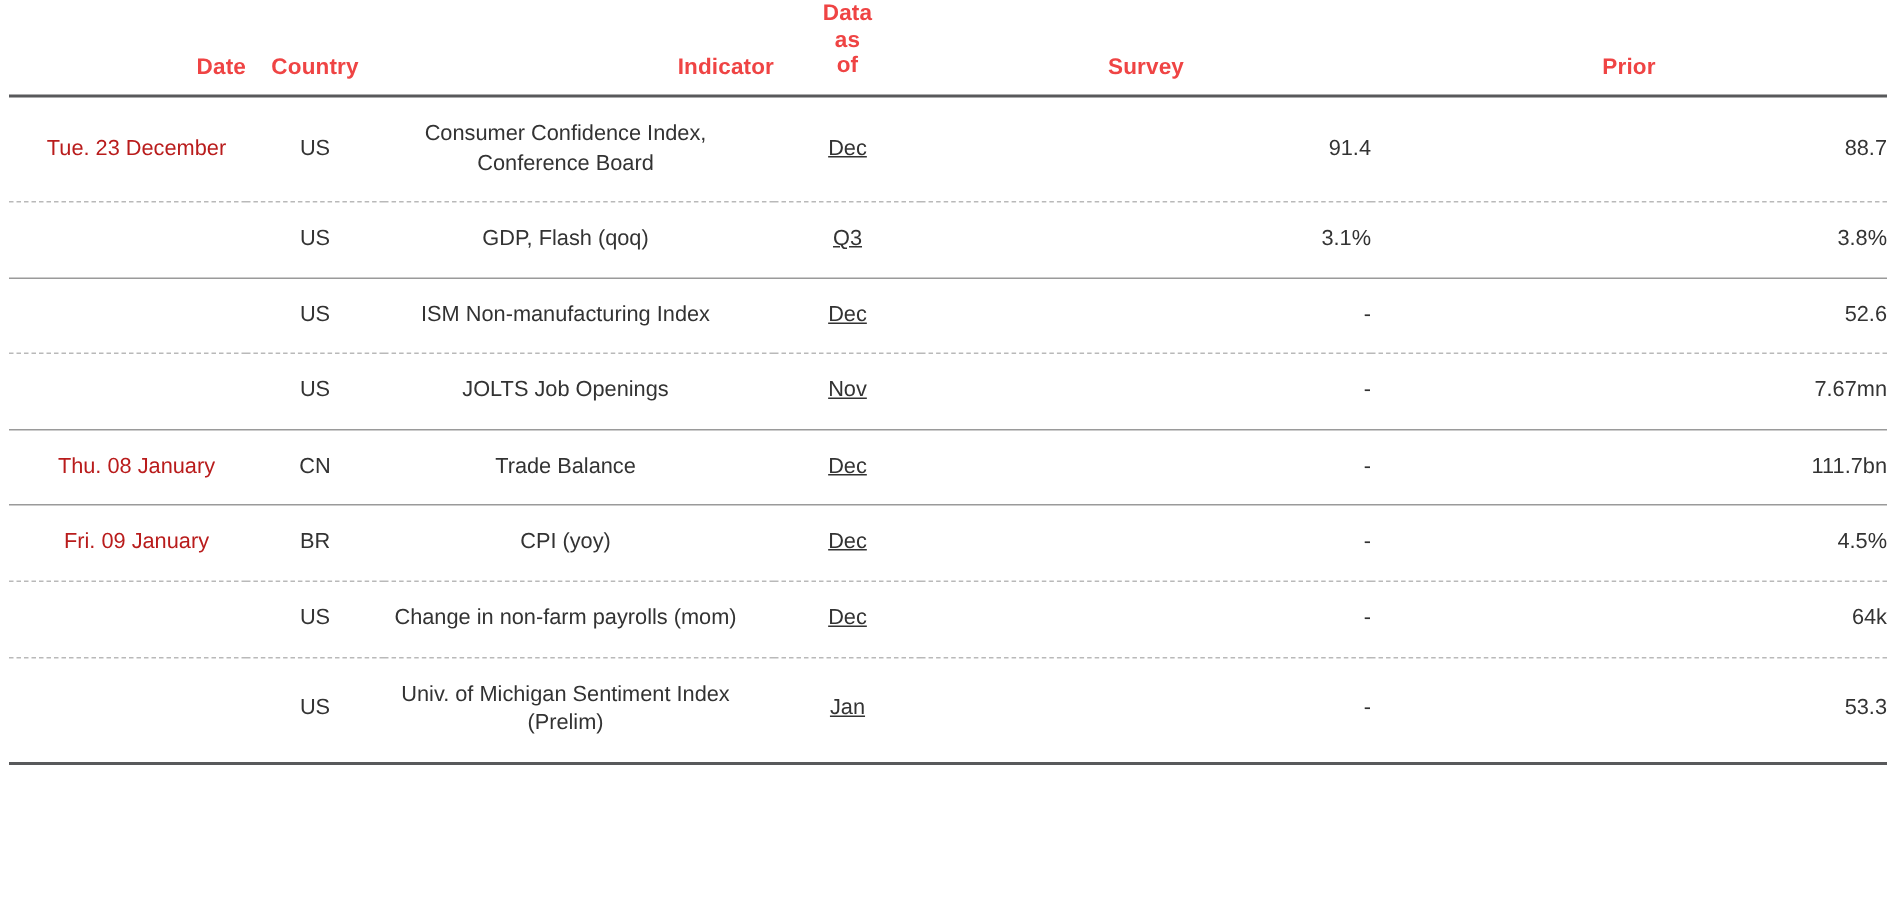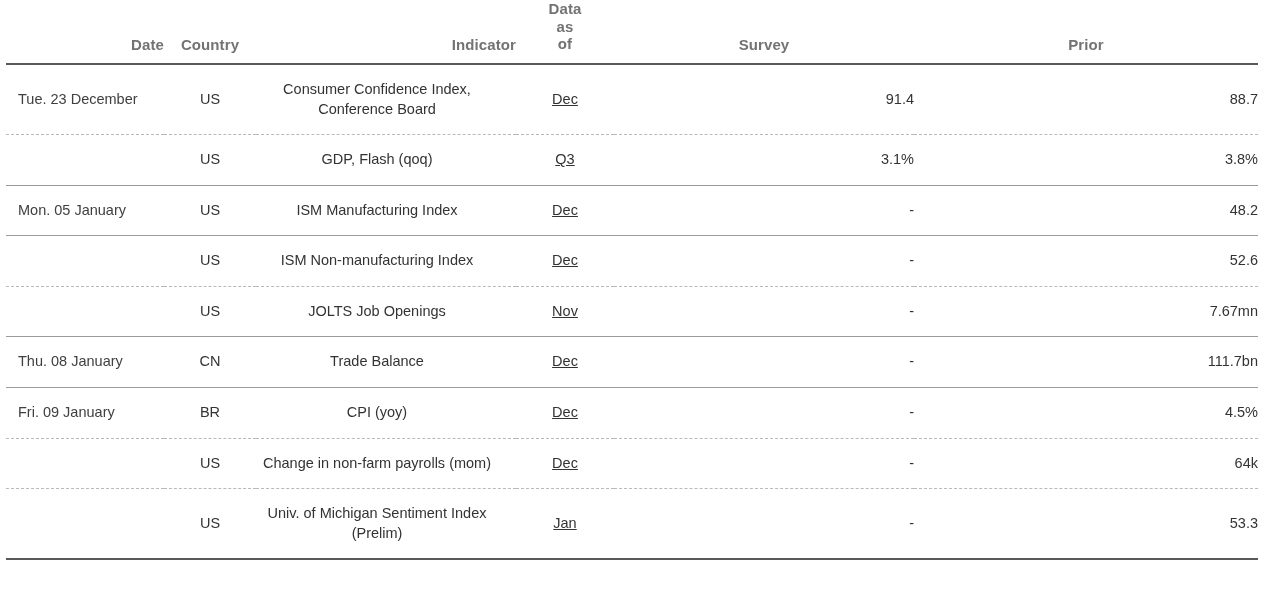--- a/index.html
+++ b/index.html
@@ -29,21 +29,21 @@
   table.econ-table col.c-date    { width: 158px; }
   table.econ-table col.c-country { width: 92px; }
   table.econ-table col.c-ind     { width: 260px; }
   table.econ-table col.c-asof    { width: 98px; }
   table.econ-table col.c-survey  { width: 300px; }
   table.econ-table col.c-prior   { width: 344px; }
 
   thead th {
     font-size: 15px;
     font-weight: bold;
-    color: #737373;
+    color: #ef4444;
     padding: 0 0 10px 0;
     vertical-align: bottom;
     letter-spacing: 0.1px;
   }
   th.left   { text-align: right; padding-left: 12px; }
   th.center { text-align: center; }
 
   thead tr th { border-bottom: 2.5px solid #58595b; }
   .asof-head {
     line-height: 1.18;
@@ -58,21 +58,21 @@
     vertical-align: middle;
     border-bottom: 1px dashed #b9b9b9;
     line-height: 1.35;
   }
   tbody tr.solid-sep td {
     border-bottom: 1px solid #9a9a9a;
   }
   tbody tr.last-row td {
     border-bottom: 2.5px solid #58595b;
   }
-  td.date    { text-align: left; padding-left: 12px; color: #404040; margin-top: 23px; }
+  td.date    { text-align: center; padding-left: 12px; color: #b91c1c; margin-top: 23px; }
   td.country { text-align: center; }
   td.ind     { text-align: center; padding-right: 18px; }
   td.asof    { text-align: center; text-decoration: underline; }
   td.survey  { text-align: right; }
   td.prior   { text-align: right; }
 </style>
 </head>
 <body>
 
 <div class="sheet">
@@ -113,28 +113,20 @@
 
       <tr class="solid-sep">
         <td class="date"></td>
         <td class="country">US</td>
         <td class="ind">GDP, Flash (qoq)</td>
         <td class="asof">Q3</td>
         <td class="survey">3.1%</td>
         <td class="prior">3.8%</td>
       </tr>
 
-      <tr class="solid-sep">
-        <td class="date">Mon. 05 January</td>
-        <td class="country">US</td>
-        <td class="ind">ISM Manufacturing Index</td>
-        <td class="asof">Dec</td>
-        <td class="survey">-</td>
-        <td class="prior">48.2</td>
-      </tr>
 
 
       <tr>
         <td class="date"></td>
         <td class="country">US</td>
         <td class="ind">ISM Non-manufacturing Index</td>
         <td class="asof">Dec</td>
         <td class="survey">-</td>
         <td class="prior">52.6</td>
       </tr>

